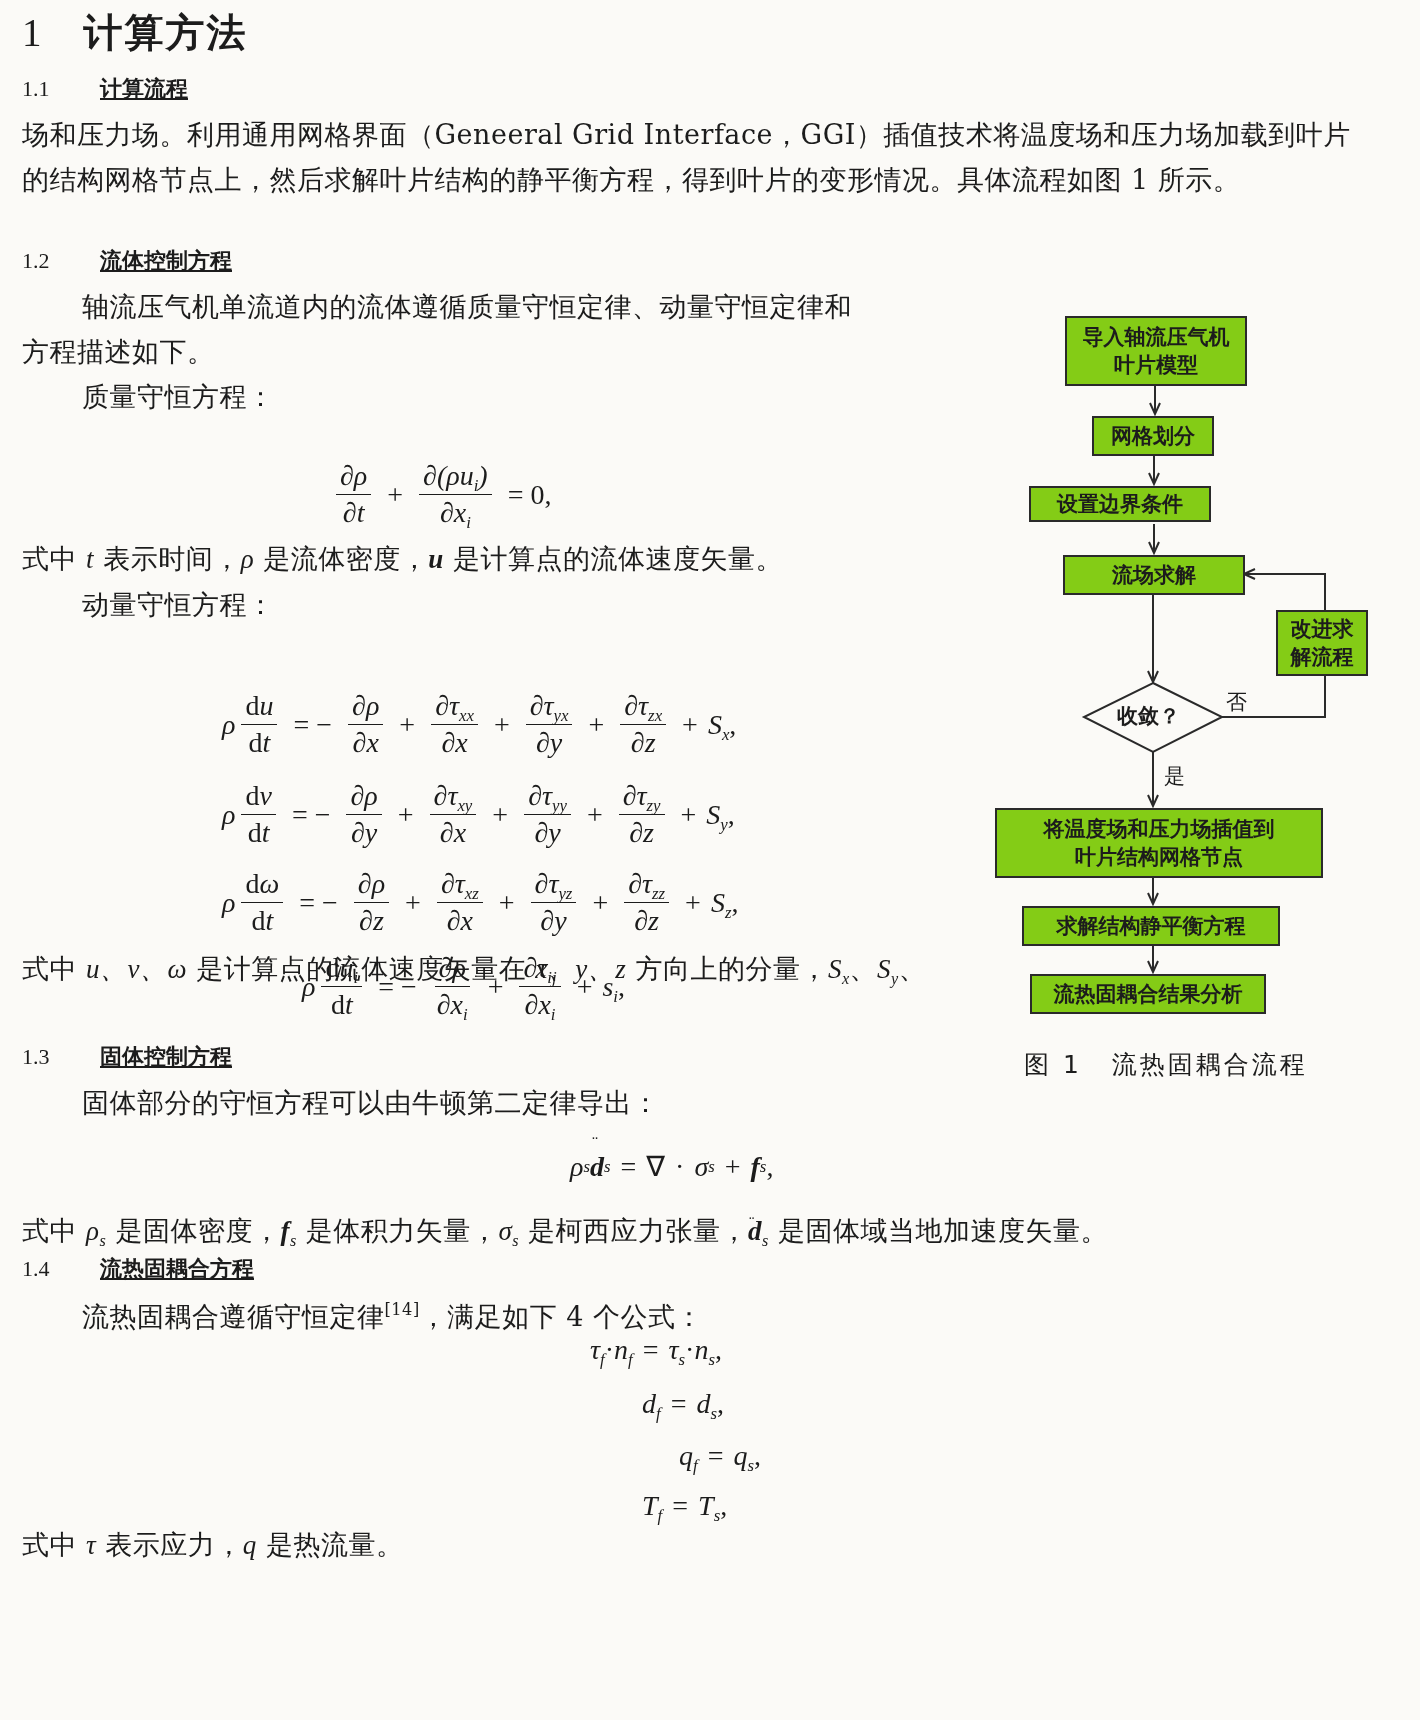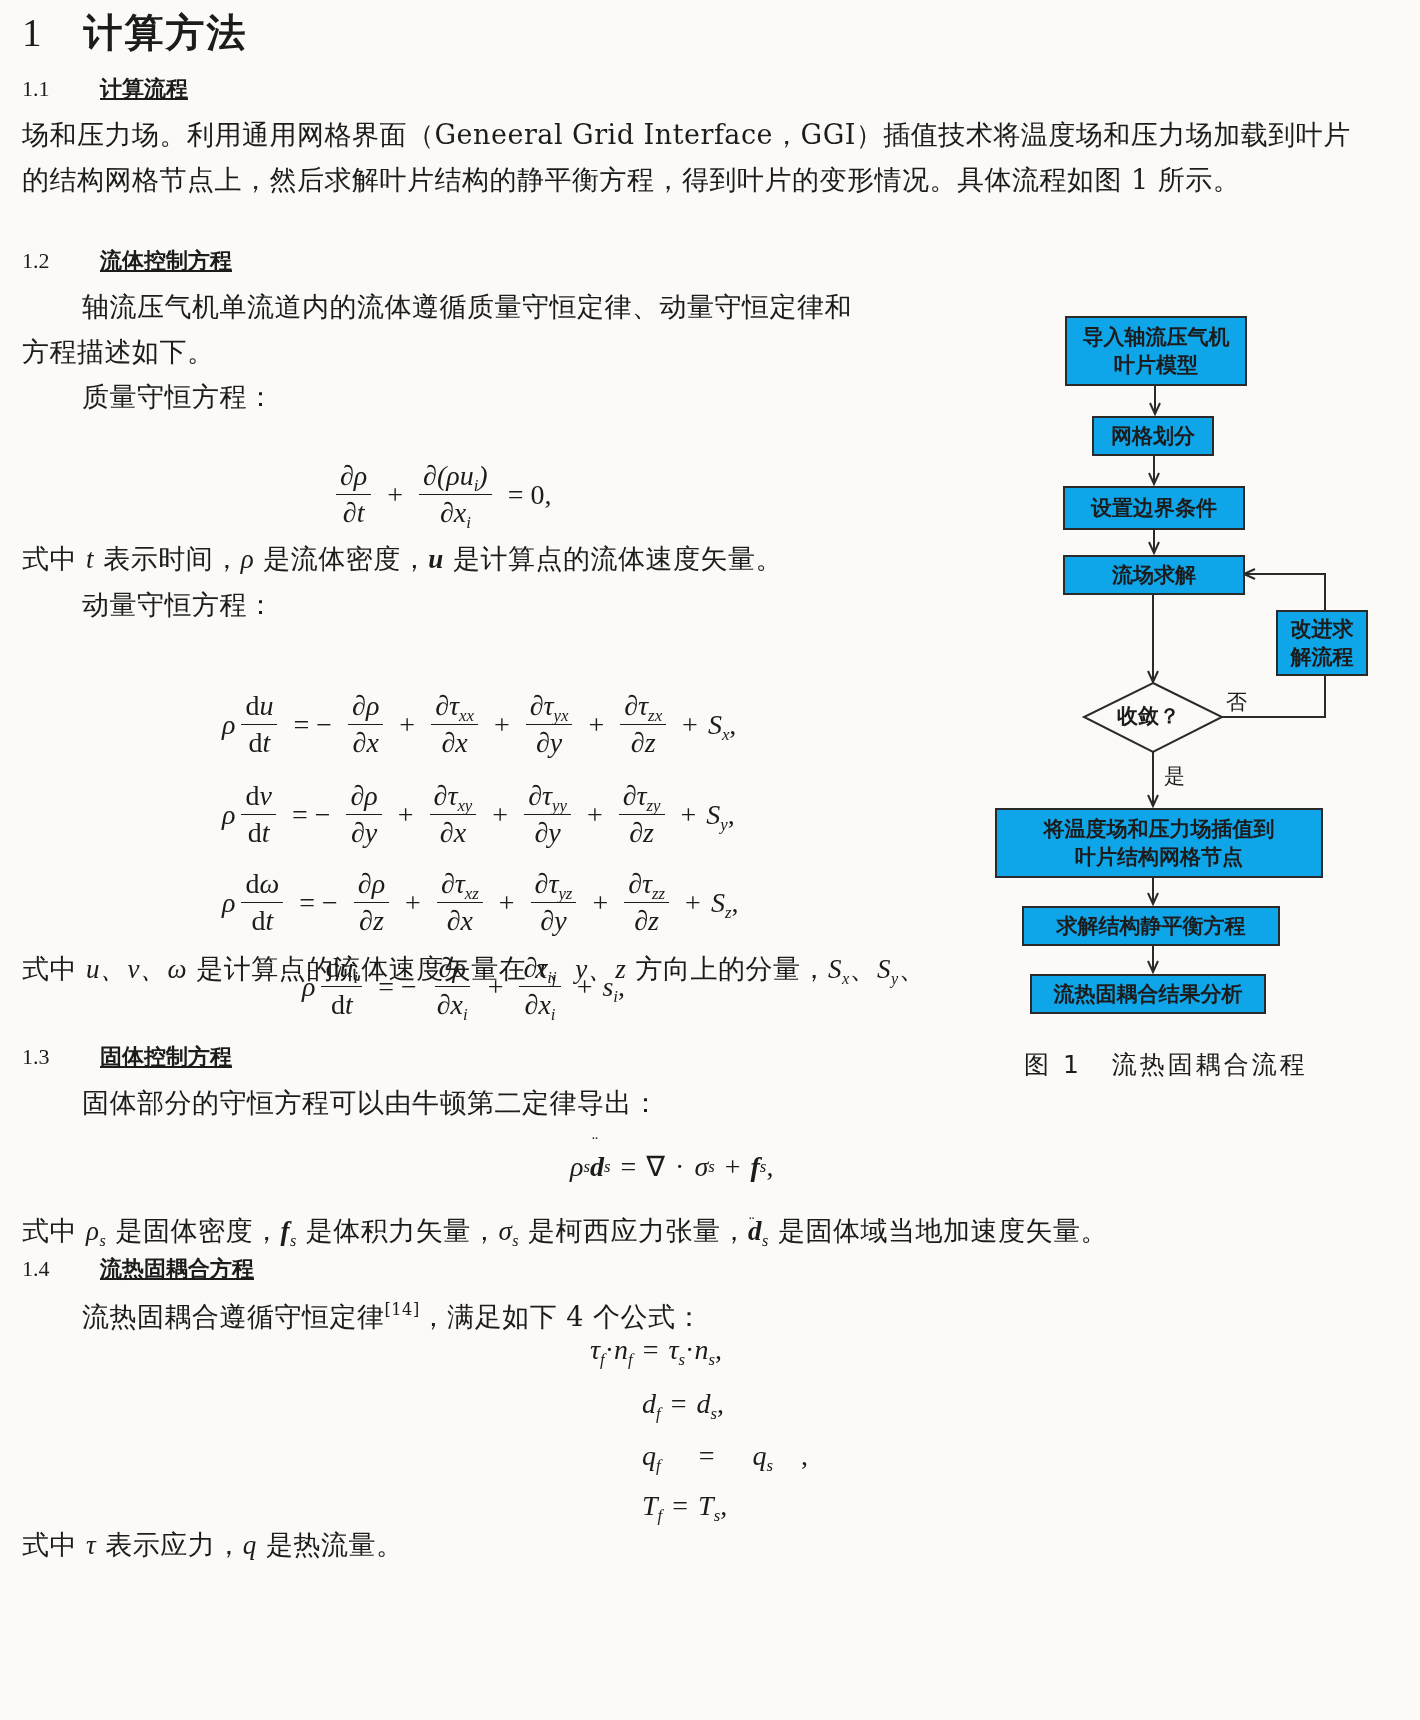--- a/index.html
+++ b/index.html
@@ -20,21 +20,21 @@
   sub { font-size:60%; vertical-align:-0.35em; line-height:0; }
   sup { font-size:60%; vertical-align:0.7em; line-height:0; }
   
   .eq { font-family:"Liberation Serif",serif; font-size:28px; display:flex; align-items:center; white-space:nowrap; }
   .frac { display:inline-flex; flex-direction:column; align-items:center; margin:0 6px; vertical-align:middle; }
   .frac .n { border-bottom:1.5px solid #1c1c1c; padding:0 4px 2px; }
   .frac .d { padding:2px 4px 0; }
   .op { margin:0 10px; }
   
   .fc-box {
-    position:absolute; border:2px solid #2a2a2a; background:#0ea5e9;
+    position:absolute; border:2px solid #2a2a2a; background:#84cc16;
     font-family:"DejaVu Sans","Liberation Sans",sans-serif; font-weight:bold;
     font-size:21px; line-height:28px; text-align:center;
     display:flex; align-items:center; justify-content:center; box-sizing:border-box;
   }
   .fc-label { position:absolute; font-family:"DejaVu Sans",sans-serif; font-weight:bold; font-size:21px; }
   .caption { font-size:25px; letter-spacing:3px; font-family:"DejaVu Sans","Liberation Sans",sans-serif; }
 </style>
 </head>
 <body>
 
@@ -170,21 +170,21 @@
 <div class="abs h2" style="left:22px;top:1254px;">
   <span class="num">1.4</span><span>流热固耦合方程</span>
 </div>
 <div class="abs p ind" style="left:22px;top:1294px;">
   <span>流热固耦合遵循守恒定律</span><sup>[14]</sup><span>，满足如下 4 个公式：</span>
 </div>
 
 <div id="coup">
     <div class="abs eq" style="left: 590px; top: 1334px;"><span class="it">τ<sub>f</sub></span> · <span class="it">n<sub>f</sub></span><span class="op">=</span><span class="it">τ<sub>s</sub></span> · <span class="it">n<sub>s</sub></span>,</div>
     <div class="abs eq" style="left: 642px; top: 1388px;"><span class="it">d<sub>f</sub></span><span class="op">=</span><span class="it">d<sub>s</sub></span>,</div>
-    <div class="abs eq" style="left: 642px; top: 1440px; gap: 28px;"><span class="it">q<sub>f</sub></span><span class="op">=</span><span class="it">q<sub>s</sub></span>,</div>
+    <div class="abs eq" style="left: 679px; top: 1440px;"><span class="it">q<sub>f</sub></span><span class="op">=</span><span class="it">q<sub>s</sub></span>,</div>
     <div class="abs eq" style="left: 642px; top: 1490px;"><span class="it">T<sub>f</sub></span><span class="op">=</span><span class="it">T<sub>s</sub></span>,</div>
   </div>
 
 <div class="abs p" style="left:22px;top:1522px;">
   <span>式中 </span><span class="it">τ</span><span> 表示应力，</span><span class="it">q</span><span> 是热流量。</span>
 </div>
 
 <div>
   <svg class="abs" style="left:0;top:0;" width="1420" height="1720">
     <defs>
@@ -206,21 +206,21 @@
     </g>
   </svg>
 
   <div class="fc-box" style="left:1065px;top:316px;width:182px;height:70px;">
       <span style="white-space:pre-line;">导入轴流压气机
 叶片模型</span>
     </div>
   <div class="fc-box" style="left:1092px;top:416px;width:122px;height:40px;">
       <span>网格划分</span>
     </div>
-  <div class="fc-box" style="left:1063px;top:486px;width:182px;height:44px;">
+  <div class="fc-box" style="left:1029px;top:486px;width:182px;height:36px;">
       <span>设置边界条件</span>
     </div>
   <div class="fc-box" style="left:1063px;top:555px;width:182px;height:40px;">
       <span>流场求解</span>
     </div>
   <div class="fc-label" style="left:1117px;top:702px;">收敛？</div>
   <div class="fc-box" style="left:1276px;top:610px;width:92px;height:66px;">
       <span style="white-space:pre-line;">改进求
 解流程</span>
     </div>

